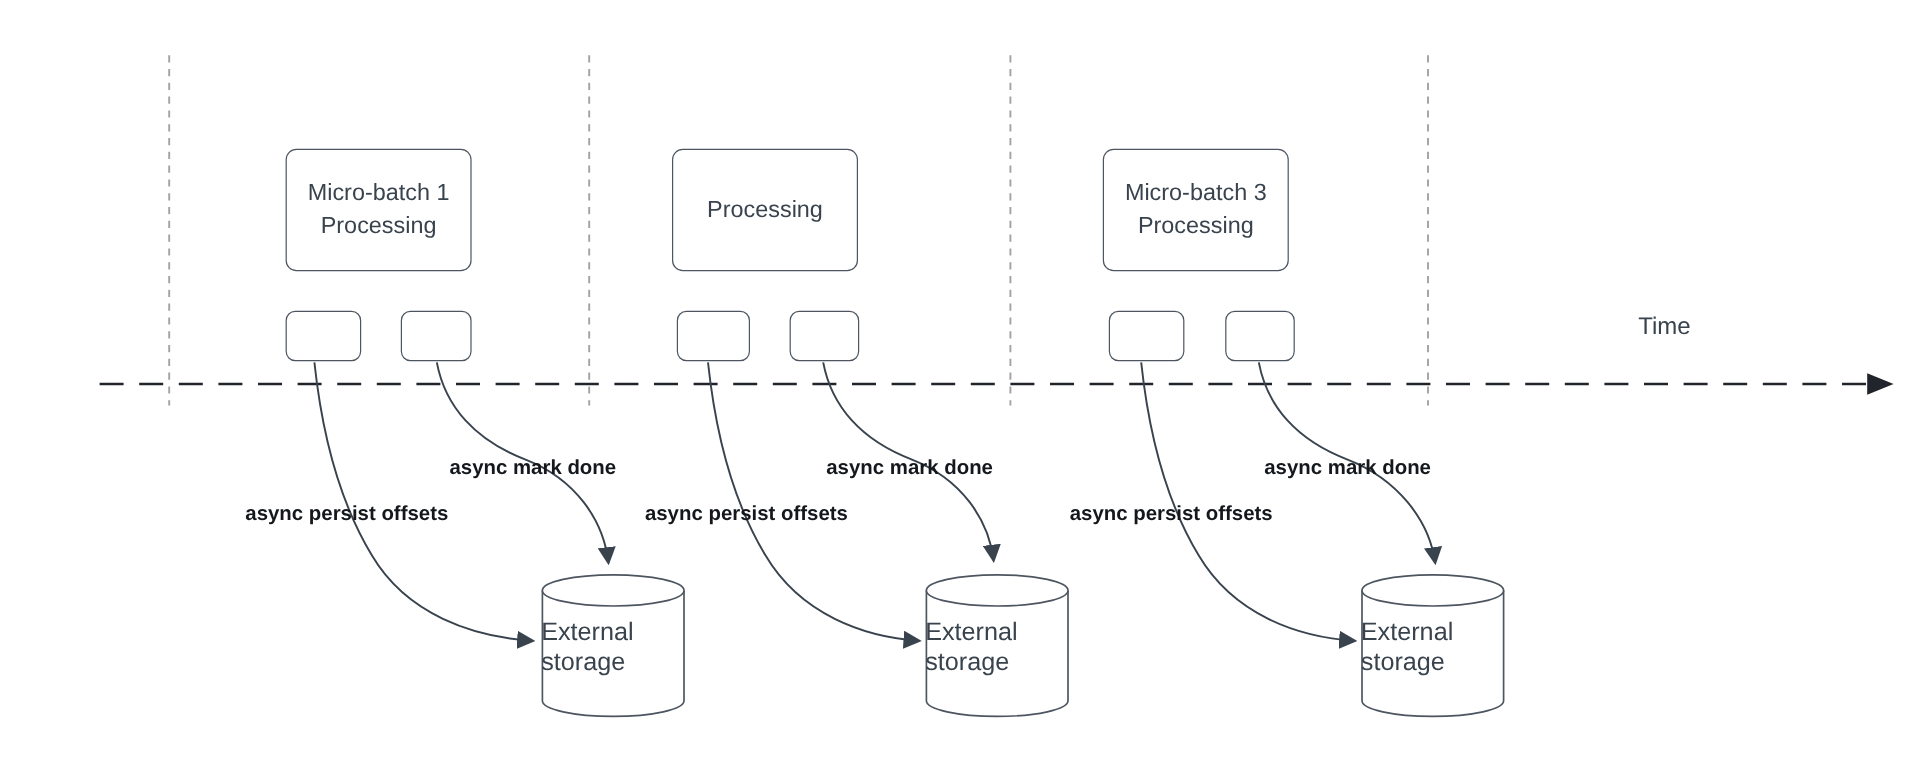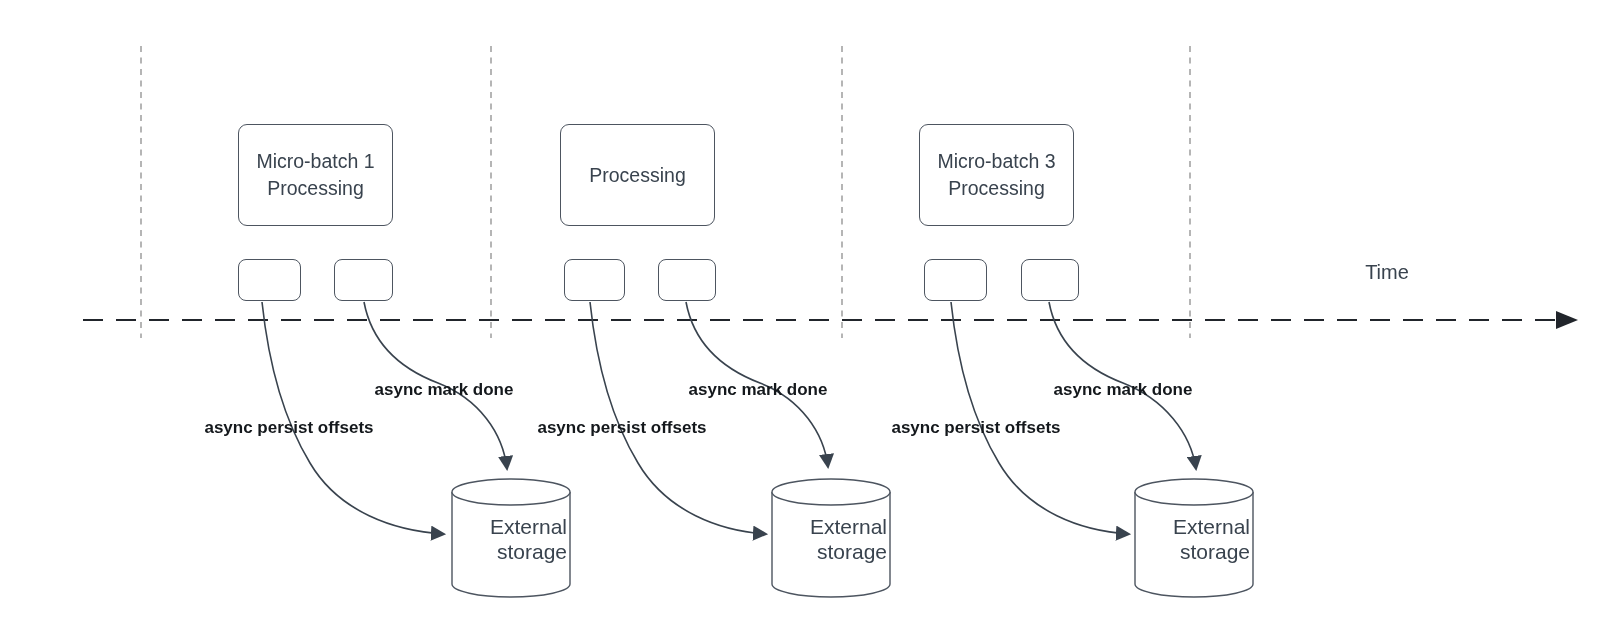--- a/index.html
+++ b/index.html
@@ -42,21 +42,21 @@
   .flow-label {
     position: absolute;
     transform: translateX(-50%);
     white-space: nowrap;
     font-size: 17px; font-weight: bold; line-height: 20px;
     color: var(--label-text, #14181c);
   }
   .storage-label {
     position: absolute;
     top: 514px; width: 116px;
-    text-align: right;
+    text-align: left;
     font-size: 21px; line-height: 25px;
     color: var(--body-text, #39434e);
   }
   .time-label {
     position: absolute;
     top: 261px; transform: translateX(-50%);
     font-size: 20px; line-height: 22px;
     color: var(--body-text, #39434e);
   }
 </style>

